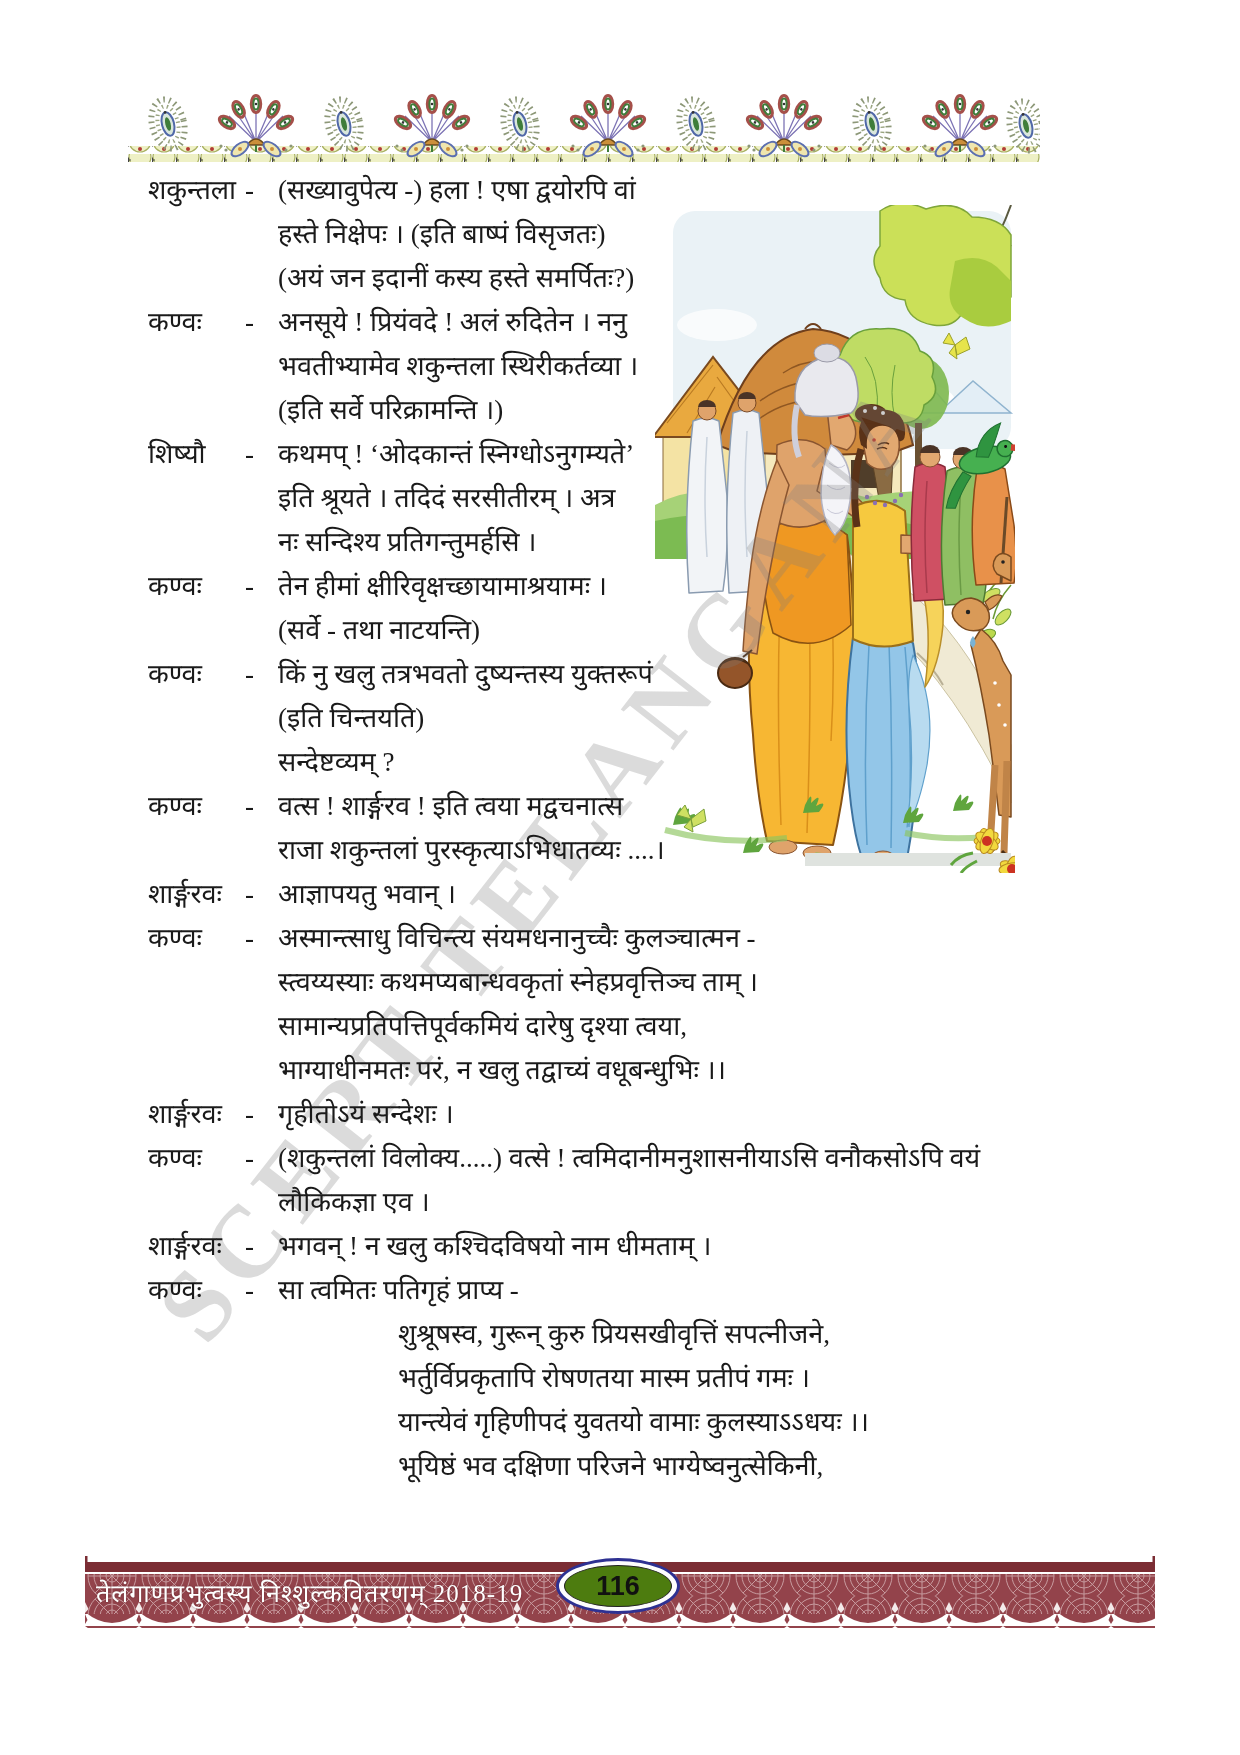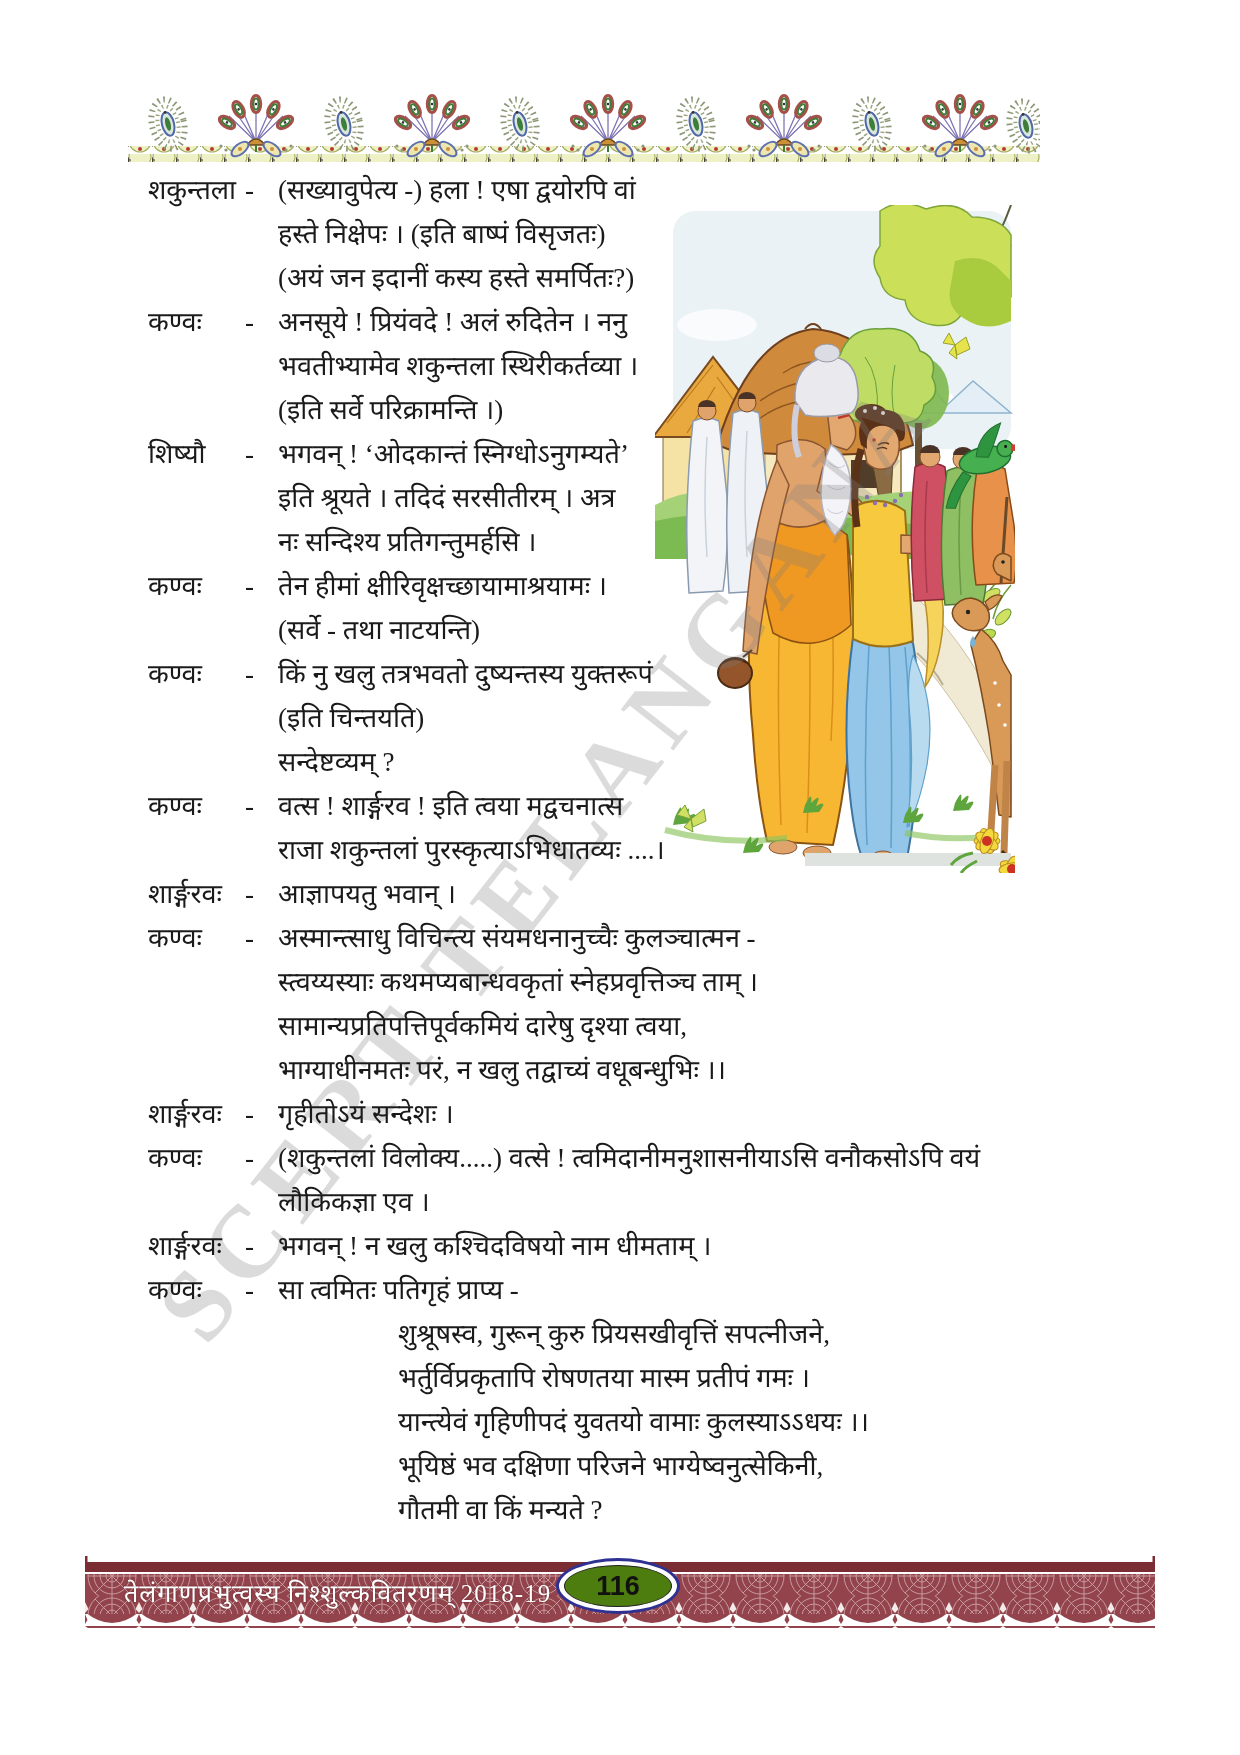--- a/index.html
+++ b/index.html
@@ -27,21 +27,21 @@
   .watermark{
     position:absolute; left:180px; top:1262px; height:130px; line-height:130px;
     transform:rotate(-52deg); transform-origin:left center;
     font-family:"Liberation Serif",serif; font-weight:bold;
     font-size:102px; letter-spacing:12px; white-space:nowrap;
     color:rgba(125,125,125,0.28); z-index:2; pointer-events:none;
   }
   
   .footer-band{position:absolute; left:85px; top:1556px; z-index:3;}
   .footer-text{
-    position:absolute; left:124px; top:1576px; height:36px; line-height:36px;
+    position:absolute; left:96px; top:1576px; height:36px; line-height:36px;
     z-index:4; color:#ffffff; font-size:25px; letter-spacing:1px;
     font-family:"Liberation Serif","DejaVu Sans",serif;
     text-shadow:0 0 2px rgba(60,10,15,.6);
   }
   .badge-outer{
     position:absolute; left:556px; top:1558px; width:124px; height:56px;
     border:3px solid #2e3192; border-radius:50%; background:#fdfdfd;
     box-sizing:border-box; z-index:5; display:flex; align-items:center; justify-content:center;
   }
   .badge-inner{
@@ -322,21 +322,21 @@
         <span class="txt">भवतीभ्यामेव शकुन्तला स्थिरीकर्तव्या ।</span>
       </div>
       <div class="drow">
         <span class="spk"></span>
         <span class="dsh"></span>
         <span class="txt">(इति सर्वे परिक्रामन्ति ।)</span>
       </div>
       <div class="drow">
         <span class="spk">शिष्यौ</span>
         <span class="dsh">-</span>
-        <span class="txt">भगवन् ! ‘ओदकान्तं स्निग्धोऽनुगम्यते’</span>
+        <span class="txt">कथमप् ! ‘ओदकान्तं स्निग्धोऽनुगम्यते’</span>
       </div>
       <div class="drow">
         <span class="spk"></span>
         <span class="dsh"></span>
         <span class="txt">इति श्रूयते । तदिदं सरसीतीरम् । अत्र</span>
       </div>
       <div class="drow">
         <span class="spk"></span>
         <span class="dsh"></span>
         <span class="txt">नः सन्दिश्य प्रतिगन्तुमर्हसि ।</span>
@@ -438,25 +438,20 @@
       </div>
       <div class="drow indent">
         <span class="spk"></span>
         <span class="dsh"></span>
         <span class="txt">यान्त्येवं गृहिणीपदं युवतयो वामाः कुलस्याऽऽधयः ।।</span>
       </div>
       <div class="drow indent">
         <span class="spk"></span>
         <span class="dsh"></span>
         <span class="txt">भूयिष्ठं भव दक्षिणा परिजने भाग्येष्वनुत्सेकिनी,</span>
-      </div>
-      <div class="drow indent">
-        <span class="spk"></span>
-        <span class="dsh"></span>
-        <span class="txt">गौतमी वा किं मन्यते ?</span>
       </div>
     </div>
 
   <svg class="footer-band" width="1070" height="76" viewBox="0 0 1070 76" aria-hidden="true">
     <defs>
       <pattern id="fbp" width="54" height="40" patternUnits="userSpaceOnUse">
         <rect width="54" height="40" fill="#93434b"></rect>
         <g stroke="#c79a9e" fill="none" stroke-width="1">
           <circle cx="27" cy="20" r="24"></circle>
             <circle cx="27" cy="20" r="18"></circle>

